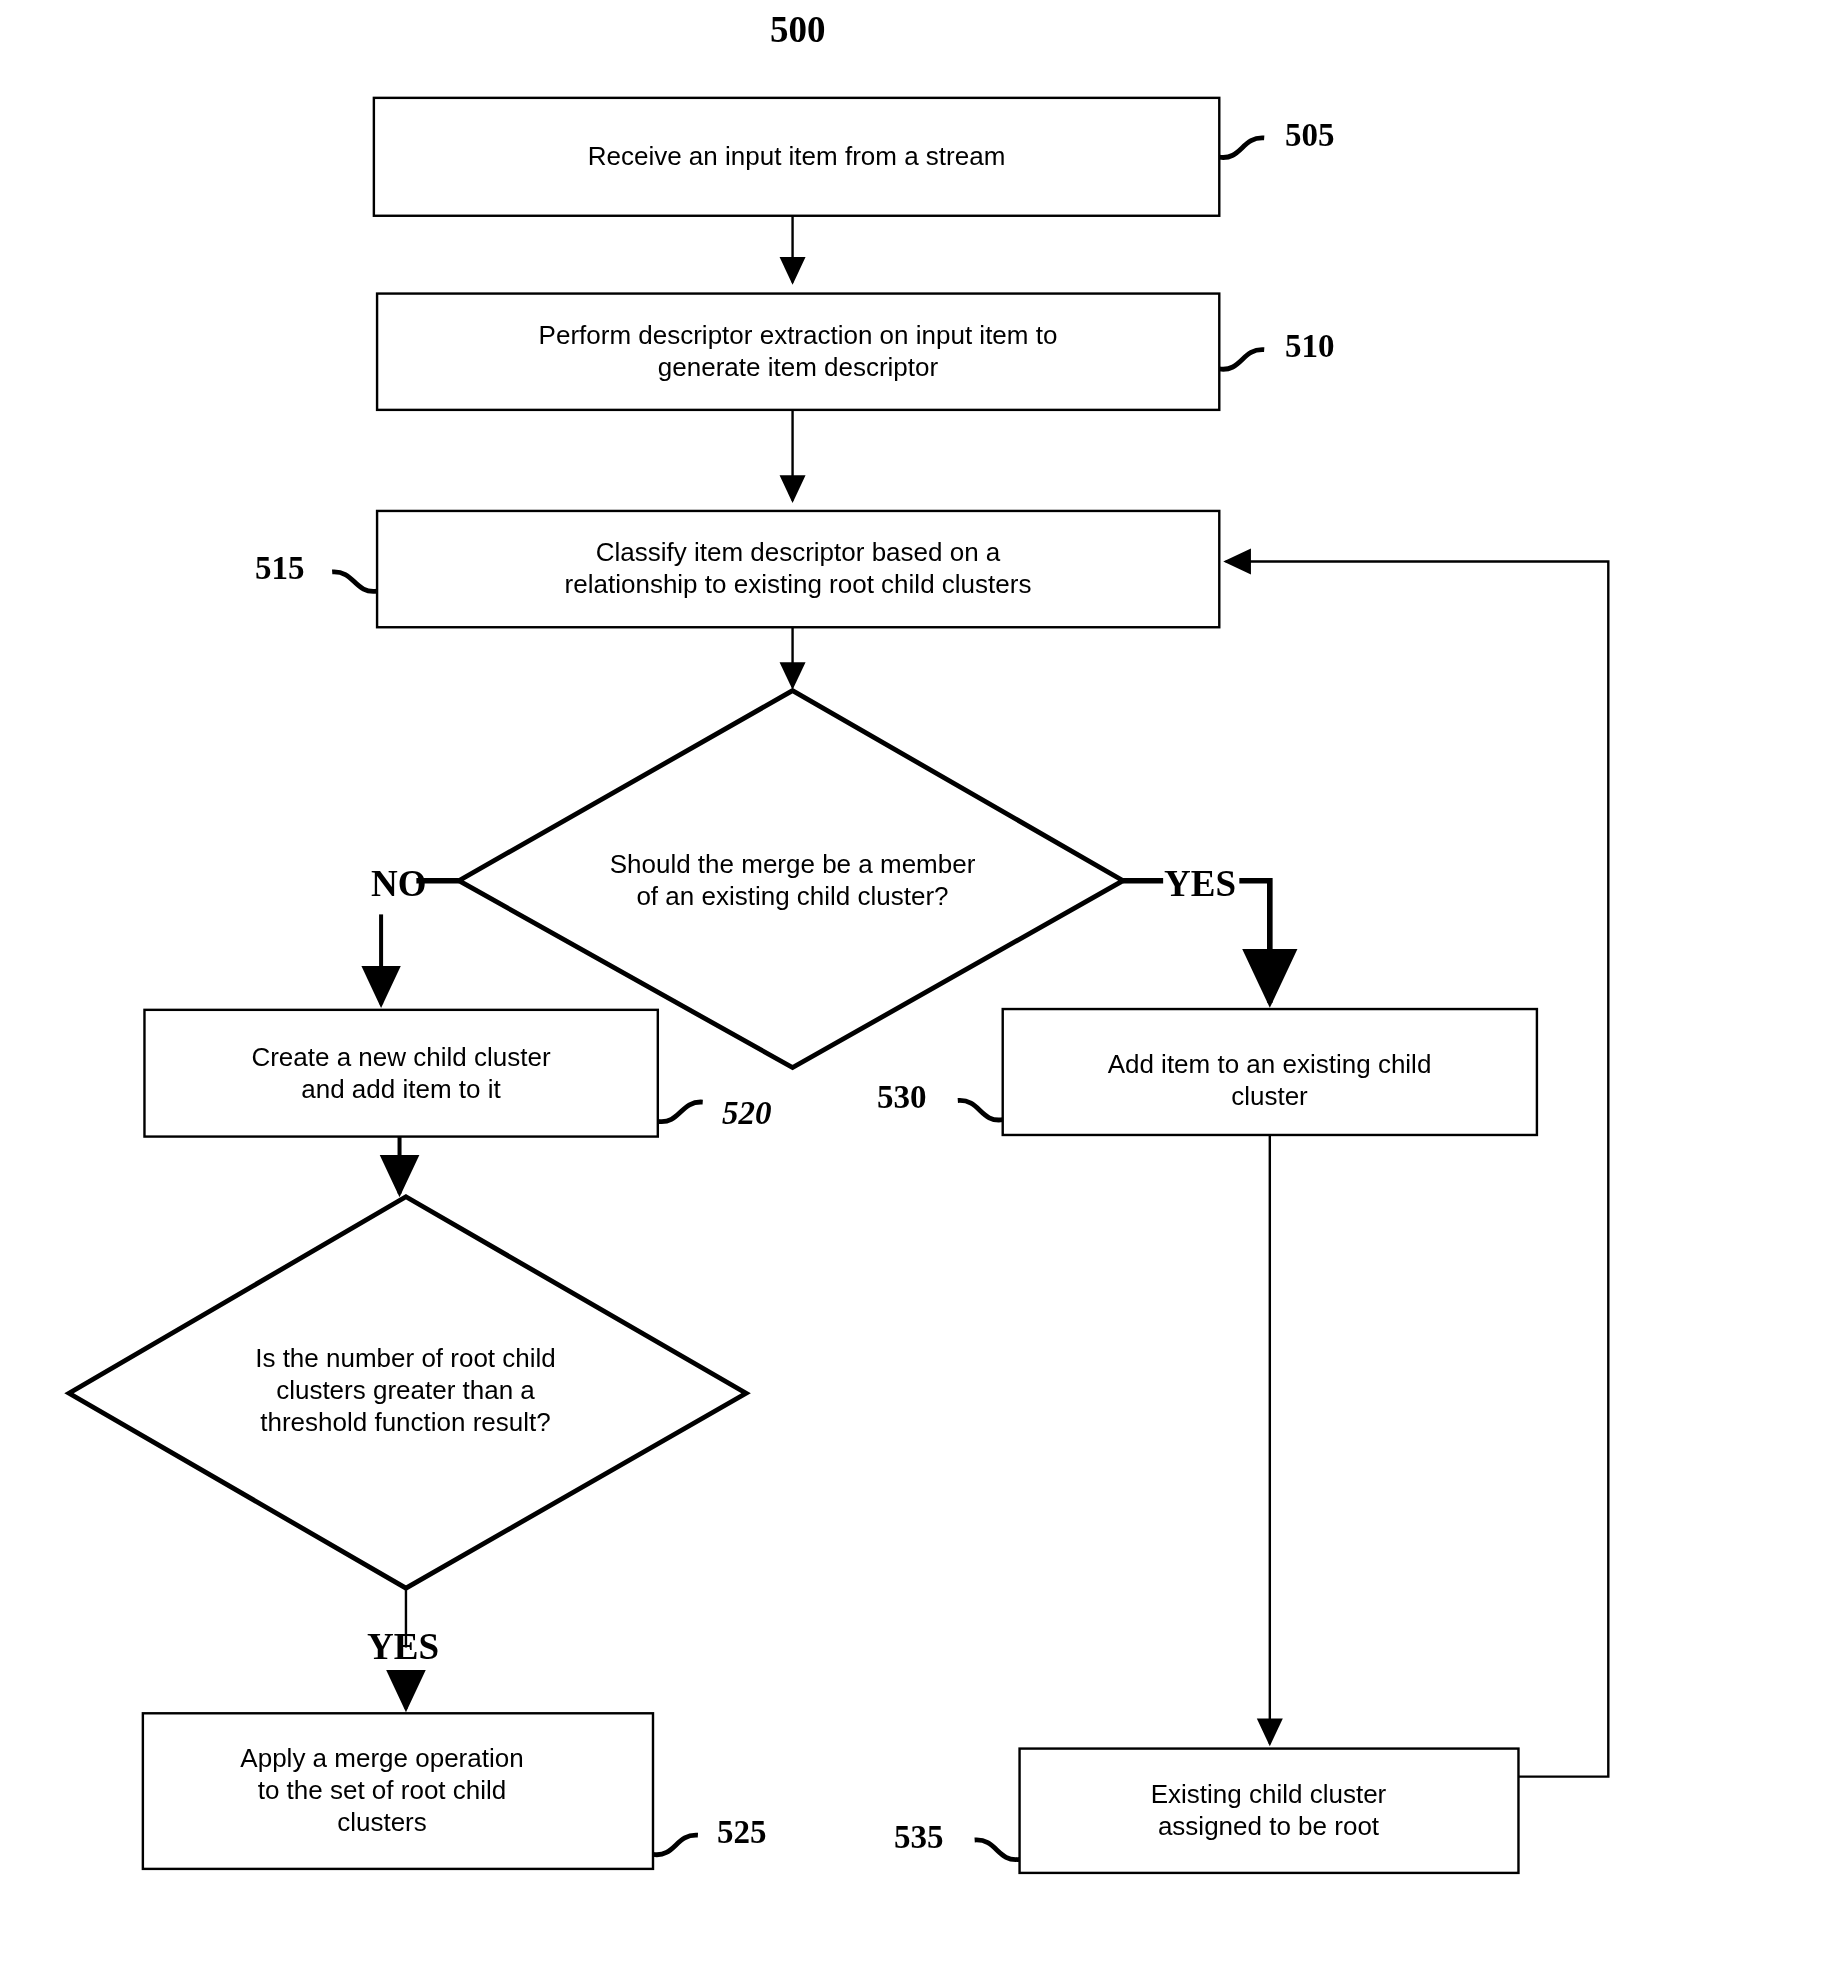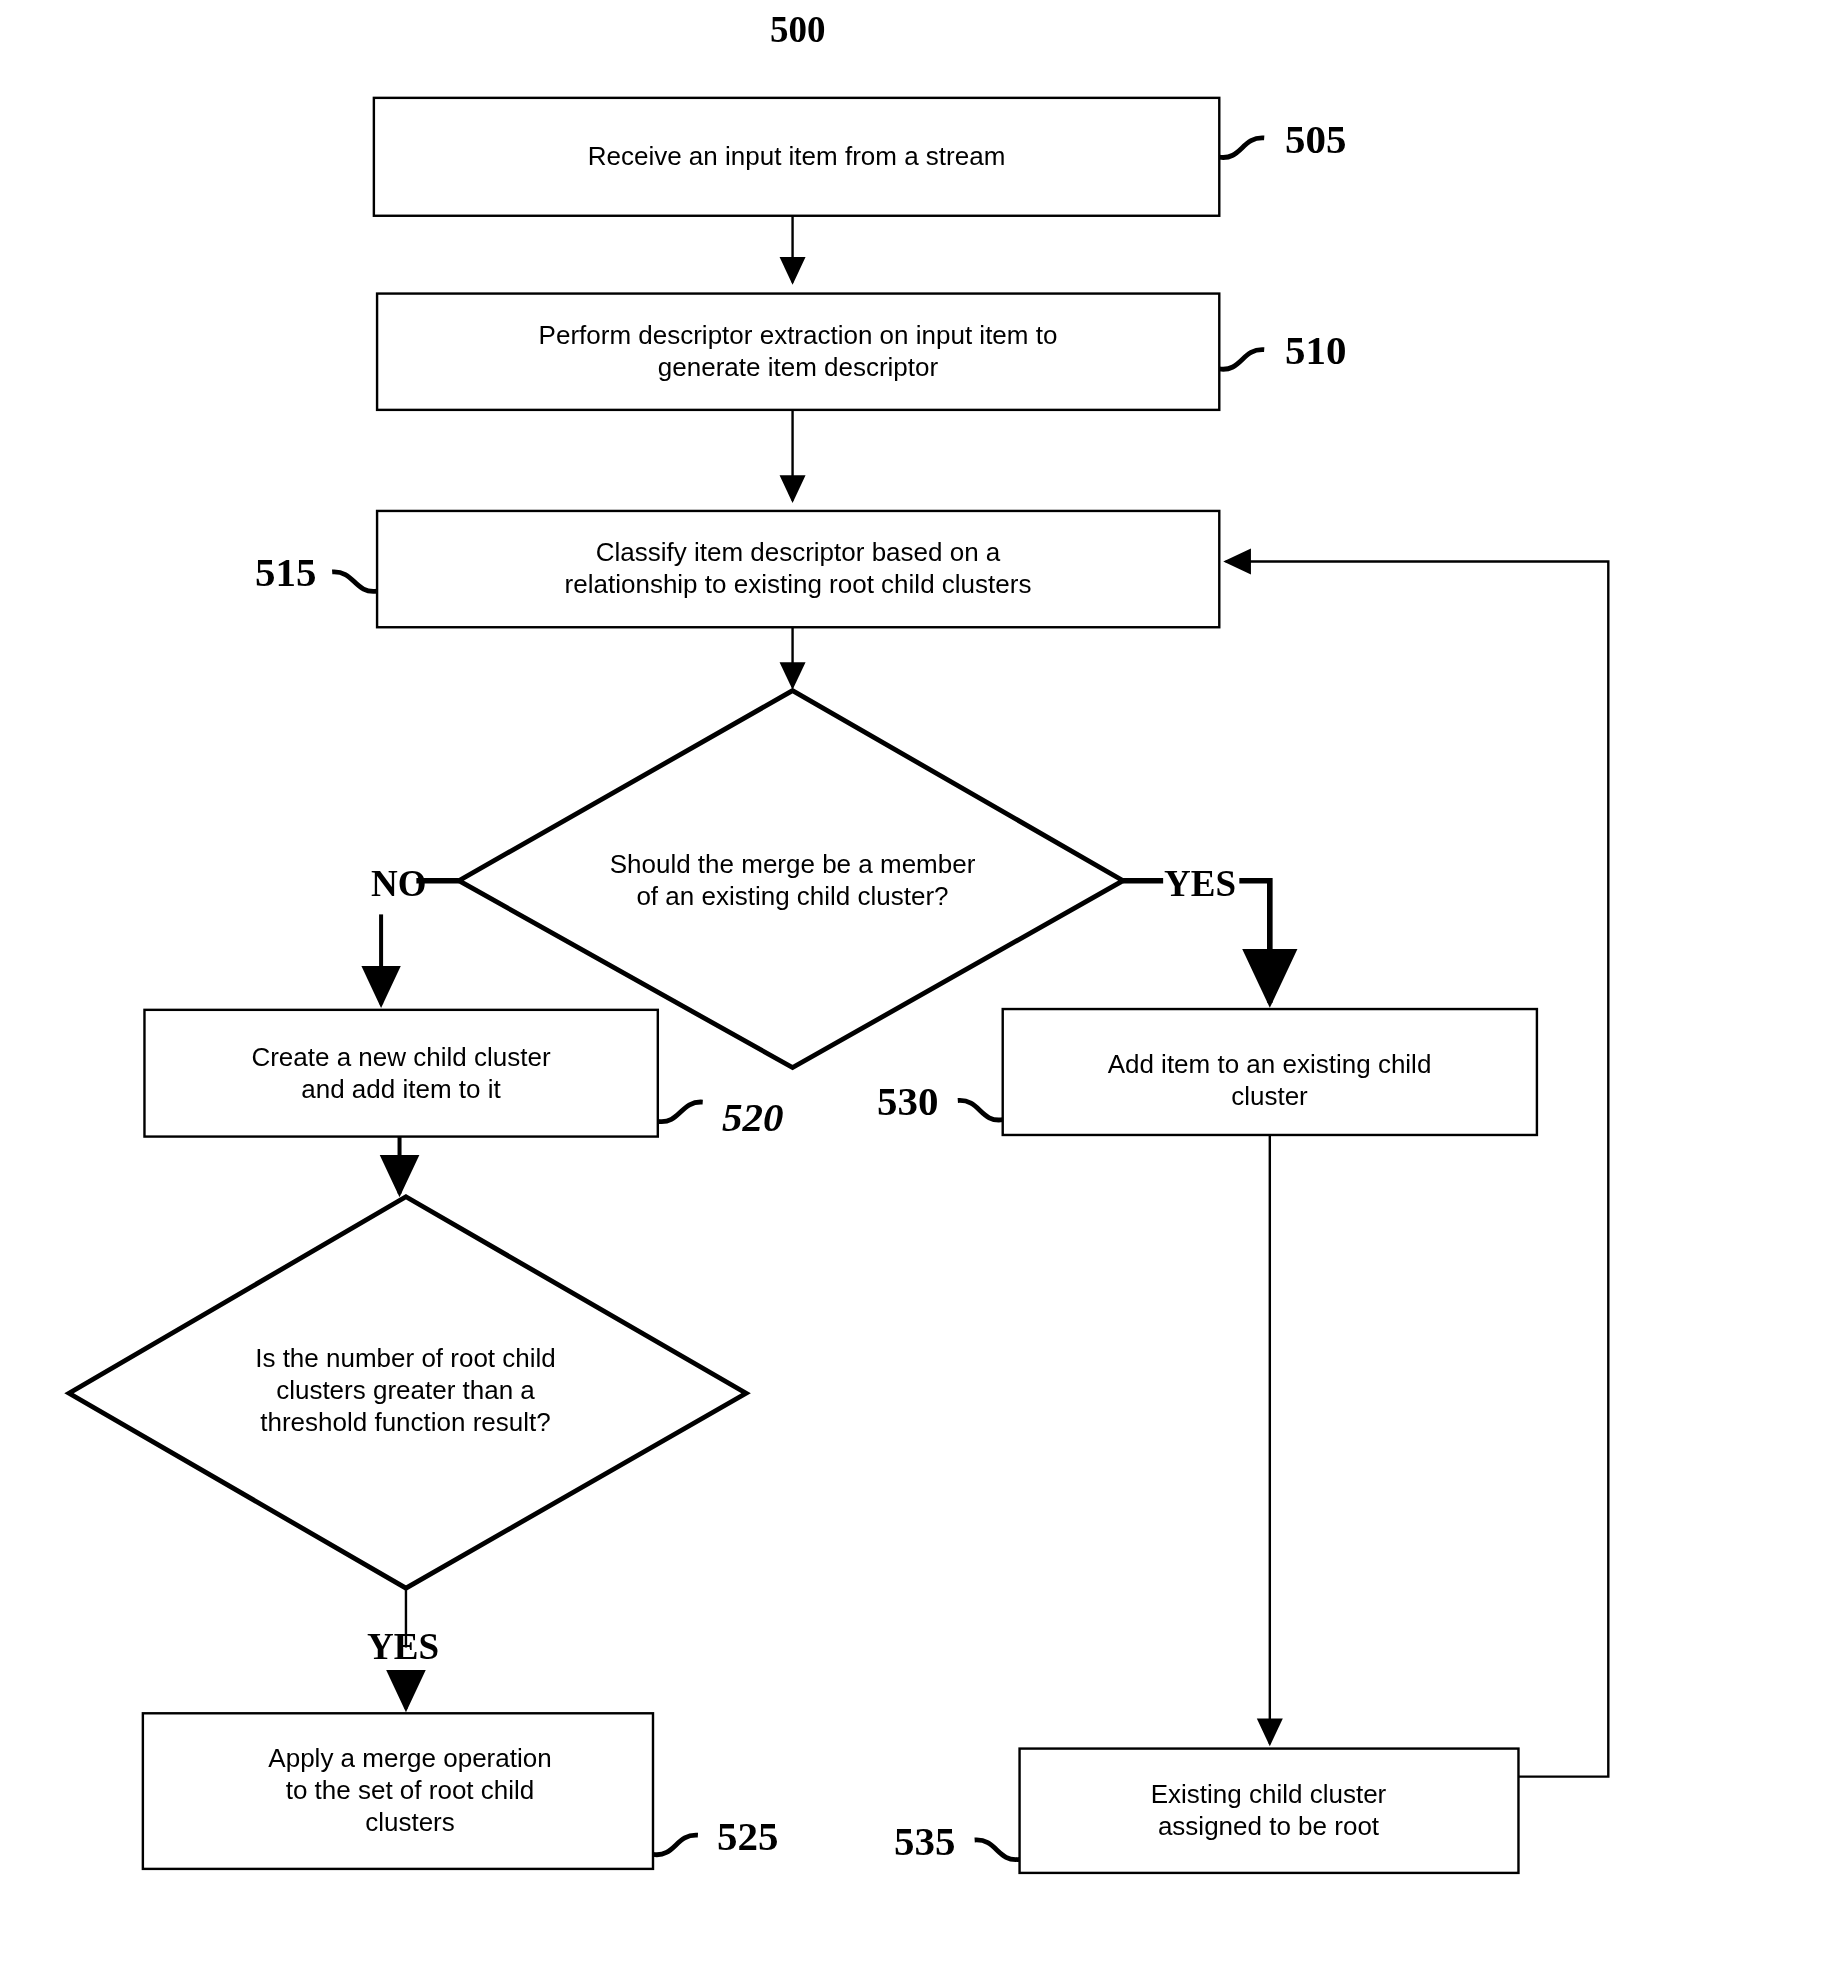--- a/index.html
+++ b/index.html
@@ -34,21 +34,21 @@
     font-size: 26px;
     line-height: 1.22;
     white-space: pre-line;
     box-sizing: border-box;
   }
   .ref-label {
     position: absolute;
     color: #000000;
     font-family: "Liberation Serif", serif;
     font-weight: bold;
-    font-size: 41px;
+    font-size: 33px;
     line-height: 1;
     white-space: nowrap;
   }
   .branch-label {
     position: absolute;
     color: #000000;
     font-family: "Liberation Serif", serif;
     font-weight: bold;
     font-size: 37px;
     line-height: 1;
@@ -146,21 +146,21 @@
   <div class="node-text" style="left:157px; top:1010px; width:488px; height:127px;">Create a new child cluster
 and add item to it</div>
 
   <div class="node-text" style="left:1015px; top:1009px; width:509px; height:144px;">Add item to an existing child
 cluster</div>
 
   <div class="node-text" style="left:157px; top:1311px; width:497px; height:160px;">Is the number of root child
 clusters greater than a
 threshold function result?</div>
 
-  <div class="node-text" style="left:168px; top:1713px; width:484px; height:156px;">Apply a merge operation
+  <div class="node-text" style="left:140px; top:1713px; width:484px; height:156px;">Apply a merge operation
 to the set of root child
 clusters</div>
 
   <div class="node-text" style="left:1032px; top:1749px; width:473px; height:124px;">Existing child cluster
 assigned to be root</div>
 
   <div class="ref-label" style="left:1285px; top:119px;">505</div>
 
   <div class="ref-label" style="left:1285px; top:330px;">510</div>
 

